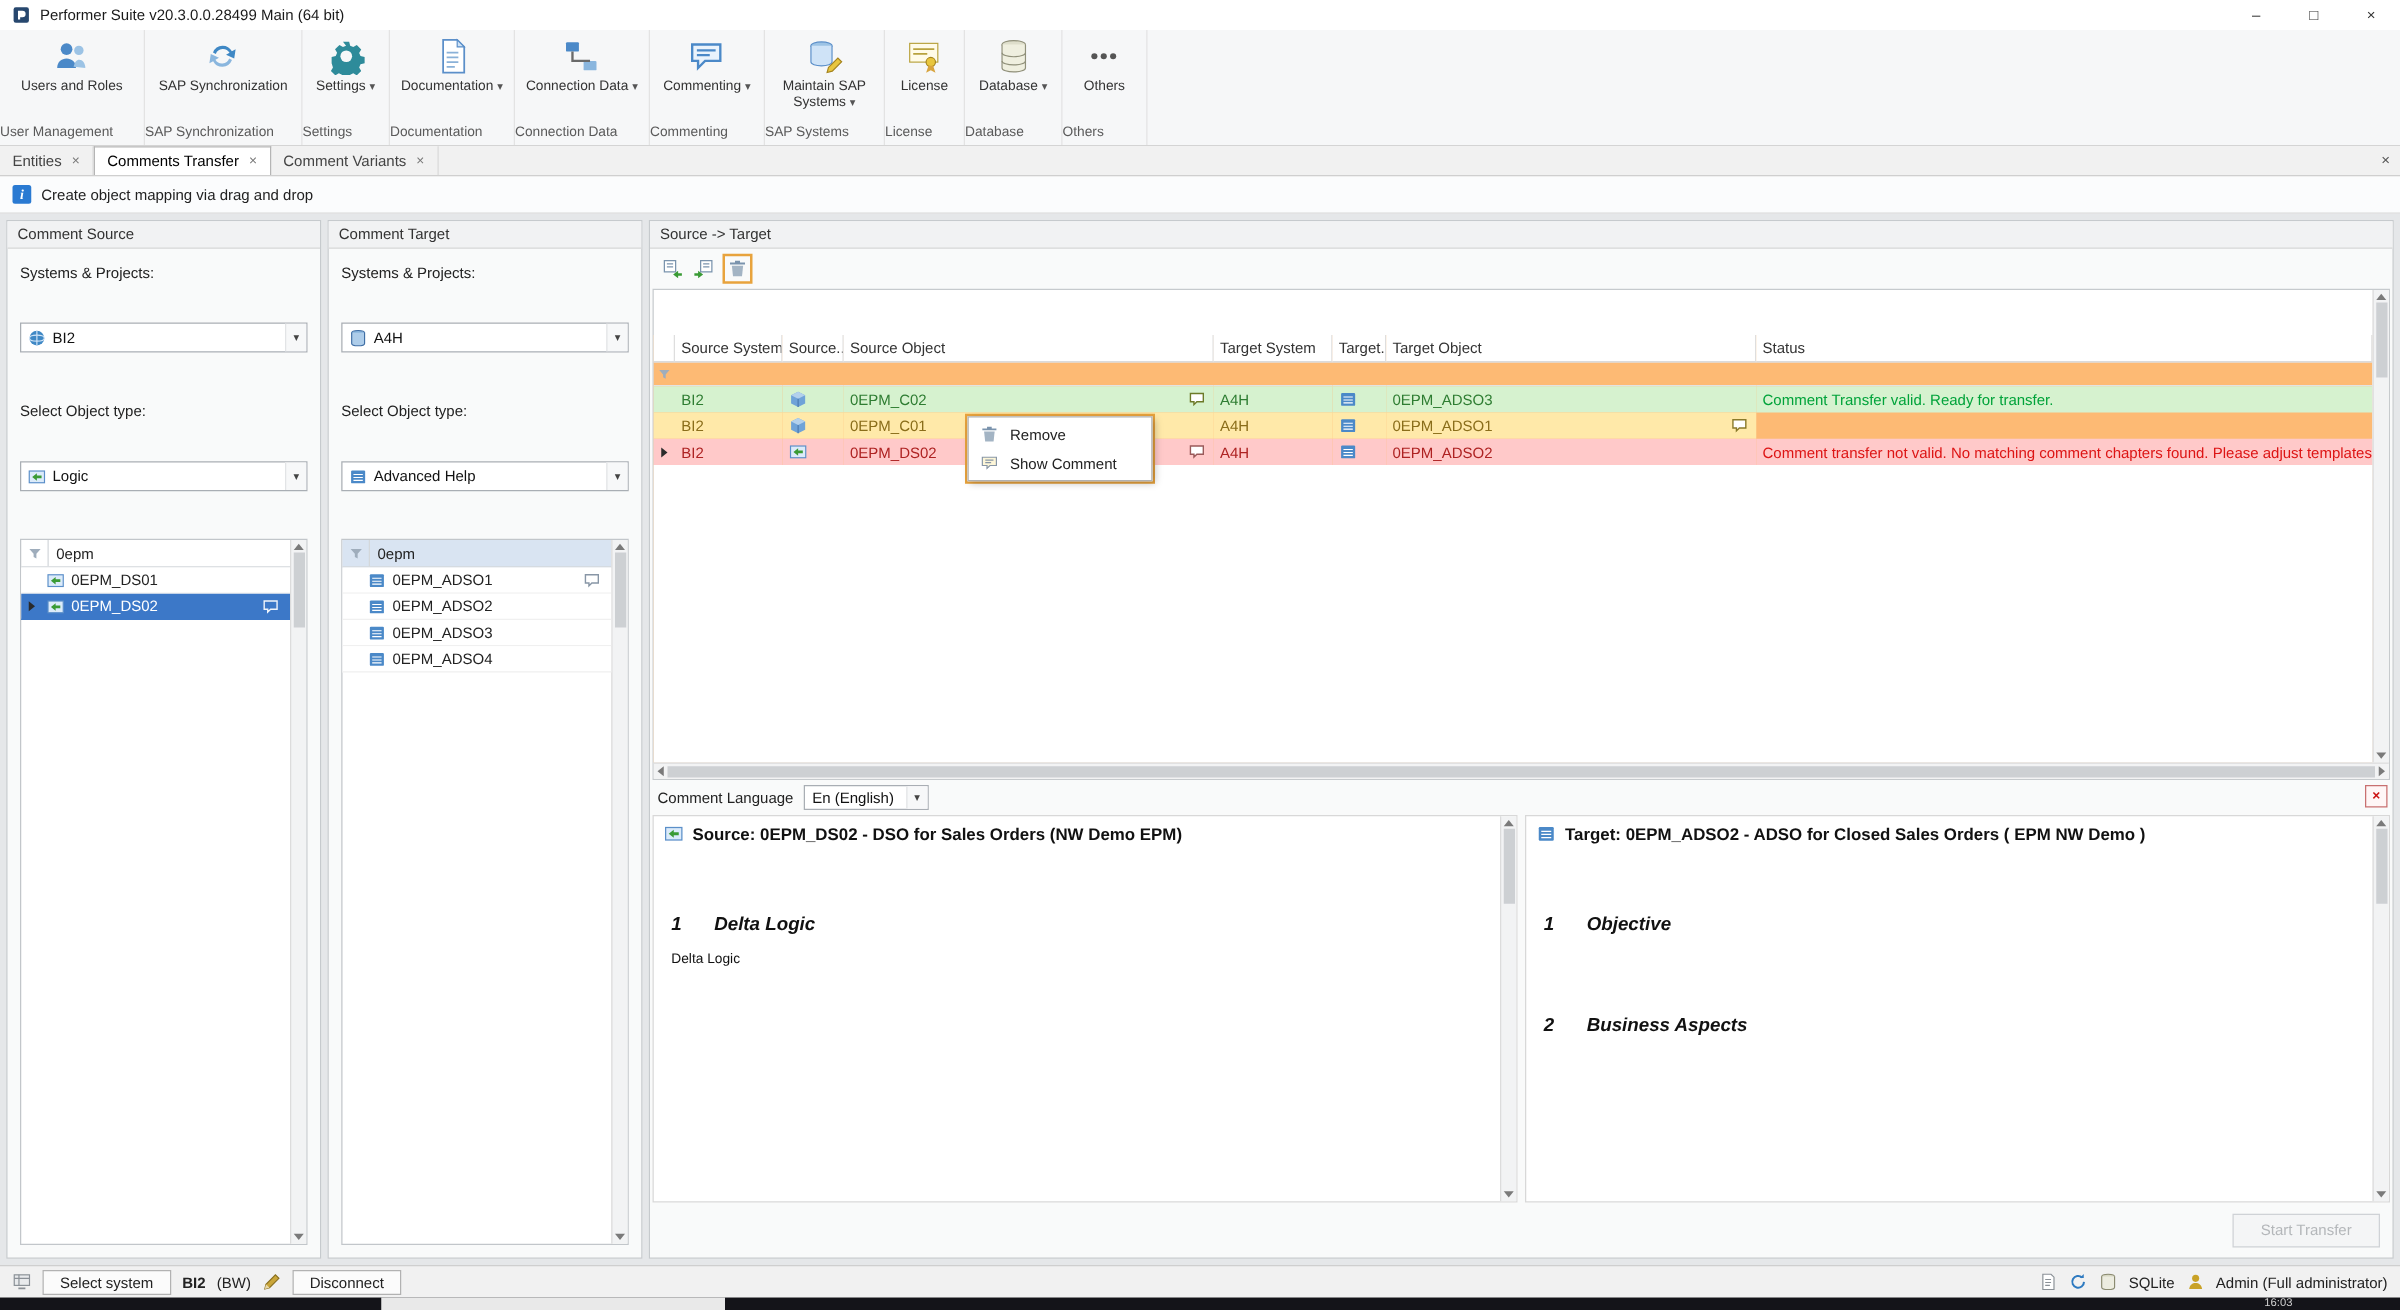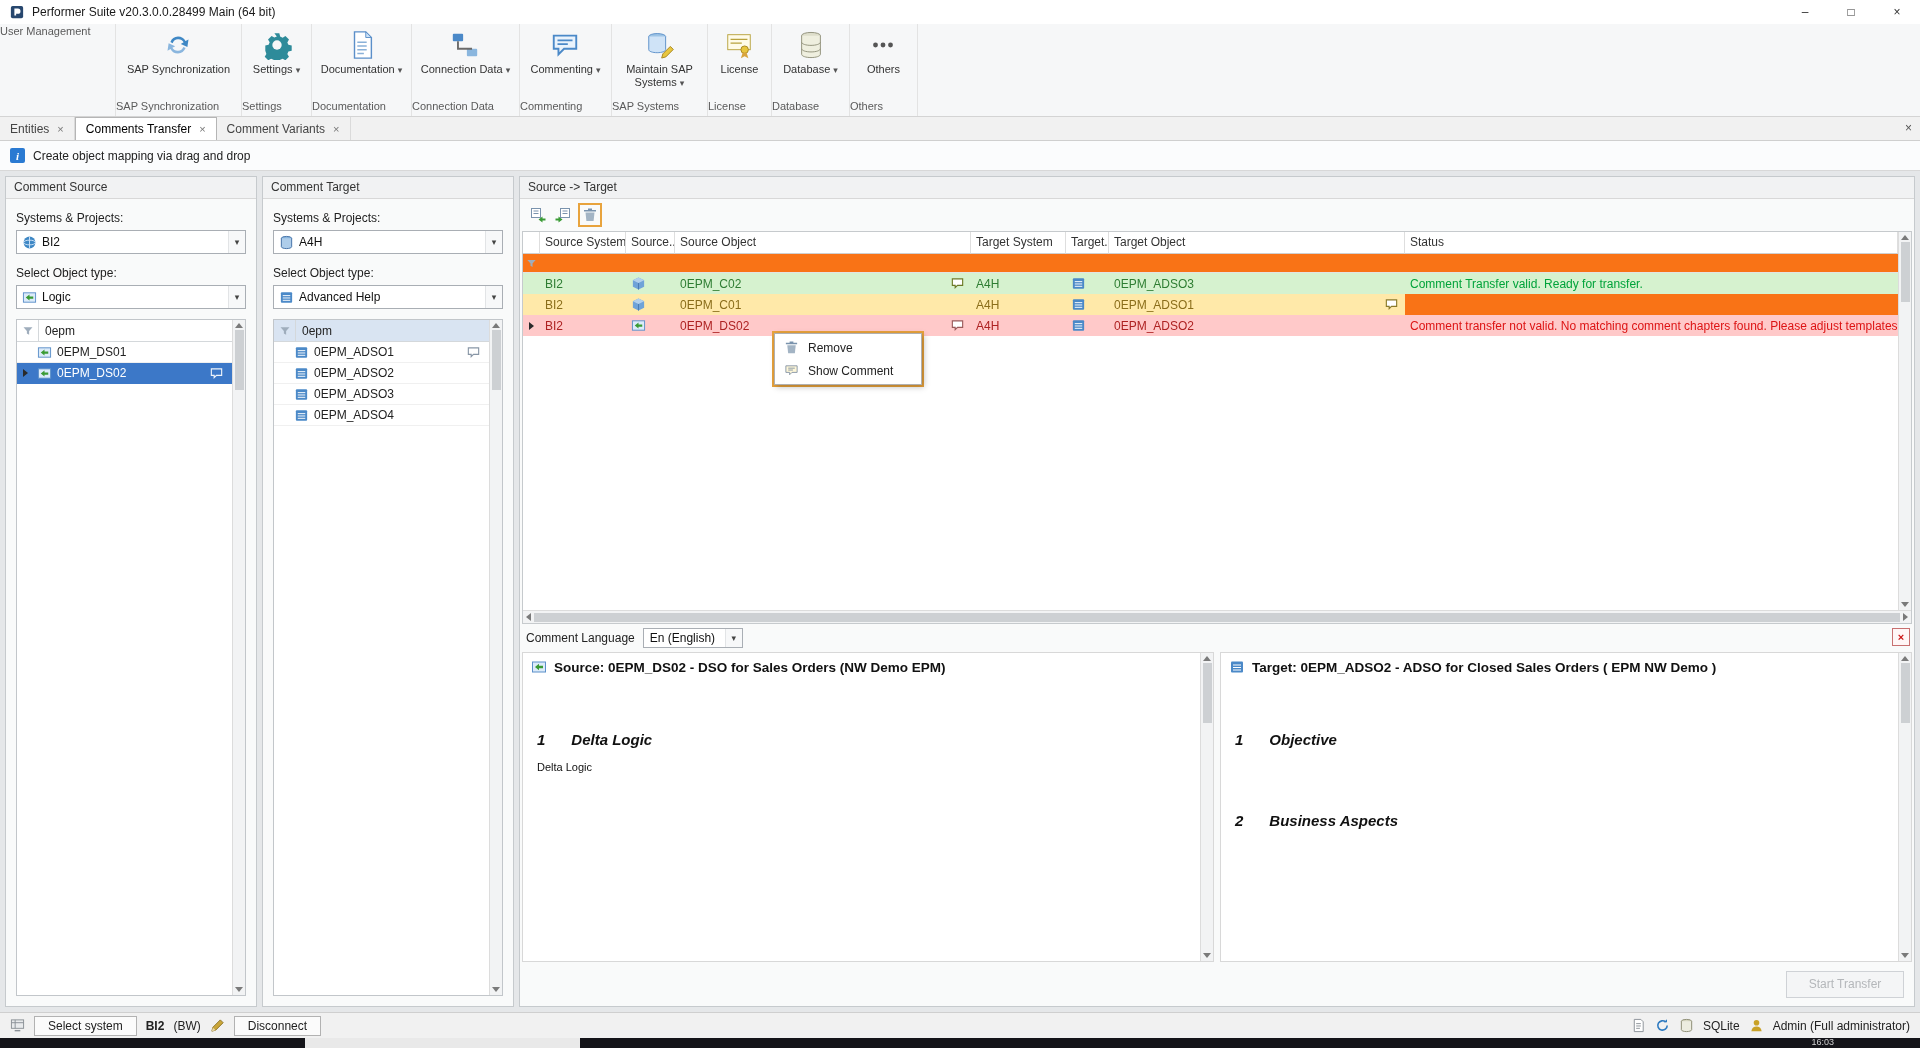--- a/index.html
+++ b/index.html
@@ -41,21 +41,21 @@
   .infobar { height:30px; flex:none; background:#fbfcfd; border-bottom:1px solid #d8d8d8; display:flex; align-items:center; padding-left:10px; gap:8px; }
   .info-icon { width:15px; height:15px; background:#2a7ad2; color:#fff; font-size:11px; font-weight:bold; font-style:italic; display:flex; align-items:center; justify-content:center; border-radius:2px; font-family:"Liberation Serif",serif; }
 
   
   .main { flex:1; min-height:0; background:#e5e7e9; display:flex; gap:5px; padding:5px; }
   .panel { background:#f9fafa; border:1px solid #c6cacd; display:flex; flex-direction:column; min-height:0; }
   .panel-header { height:22px; flex:none; background:#f1f2f3; border-bottom:1px solid #d8d8d8; font-size:12px; color:#333; line-height:21px; padding-left:8px; }
   .src-panel,.tgt-panel { width:252px; flex:none; }
   .map-panel { flex:1; min-width:0; }
 
-  .panel-body { padding:8px 10px 10px; display:flex; flex-direction:column; flex:1; min-height:0; }
+  .panel-body { padding:8px 10px 10px; display:flex; flex-direction:column; flex:1; min-height:0;gap:28px; }
   .field-label { font-size:12px; color:#222; margin:4px 0 5px; }
   .combo { height:24px; flex:none; border:1px solid #a9aeb4; background:#fff; display:flex; align-items:center; padding-left:5px; gap:5px; }
   .combo .icon16 { width:15px; height:15px; flex:none; }
   .combo-text { flex:1; font-size:12px; color:#111; }
   .combo-arrow { width:17px; align-self:stretch; display:flex; align-items:center; justify-content:center; color:#444; font-size:9px; border-left:1px solid #e2e4e6; background:#f7f8f9; }
 
   .listbox { margin-top:10px; flex:1; min-height:0; border:1px solid #c2c6ca; background:#fff; display:flex; position:relative; }
   .list-inner { flex:1; display:flex; flex-direction:column; min-width:0; }
   .filter-row { height:22px; flex:none; display:flex; align-items:center; border-bottom:1px solid #d4d8db; }
   .tgt-panel .filter-row { background:#d9e4f2; }
@@ -78,21 +78,21 @@
   .arr-right { width:0;height:0;border-left:5px solid #7a7a7a;border-top:4px solid transparent;border-bottom:4px solid transparent; }
 
   
   .map-toolbar { height:32px; flex:none; display:flex; align-items:center; gap:5px; padding-left:8px; }
   .tool-btn { width:20px; height:20px; display:flex; align-items:center; justify-content:center; }
   .tool-btn svg { width:16px; height:16px; }
   .tool-btn.annot { width:24px; height:24px; border:2px solid #e8a33d; }
 
   .table-wrap { flex:1; min-height:0; margin:0 2px; border:1px solid #c6cacd; background:#fff; display:flex; flex-direction:column; position:relative; }
   .table-main { flex:1; min-height:0; display:flex; }
-  .grid-area { flex:1; min-width:0; display:flex; flex-direction:column; background:#f97316; }
+  .grid-area { flex:1; min-width:0; display:flex; flex-direction:column; background:#fdba74;margin-top:36px; }
   .g { display:grid; grid-template-columns:17px 86px 49px 296px 95px 43px 296px 1fr; flex:none; }
   .gh-cell { height:22px; line-height:21px; padding-left:5px; font-size:12px; color:#333; border-right:1px solid #dedede; border-bottom:1px solid #cfcfcf; background:#fff; overflow:hidden; white-space:nowrap; }
   .gf-cell { height:19px; border-bottom:1px solid #e3e3e3; display:flex; align-items:center; justify-content:center; }
   .gr-cell { height:21px; display:flex; align-items:center; padding-left:5px; font-size:12px; white-space:nowrap; overflow:hidden; }
   .gr-cell .bubble { margin-left:auto; margin-right:6px; }
   .row-valid .gr-cell { background:#d6f2cf; color:#2e7d32; }
   .row-valid .status-cell { color:#00a33a; }
   .row-warn .gr-cell { background:#ffe9a9; color:#8a6d1a; }
   .row-warn .status-cell { color:#a37f00; }
   .row-invalid .gr-cell { background:#ffc9c9; color:#ae2222; }
@@ -152,20 +152,31 @@
       <div class="win-btn">–</div>
       <div class="win-btn">□</div>
       <div class="win-btn">×</div>
     </div>
   </div>
 
 
   <div class="ribbon">
 
     <div class="ribbon-group" style="width:116px">
+      <div class="rg-buttons">
+          <div class="big-btn">
+        <svg class="icon32" viewBox="0 0 32 32">
+              <circle cx="12" cy="10" r="5" fill="#4b89c8"></circle>
+              <path d="M4 26c0-5 3.6-8 8-8s8 3 8 8z" fill="#4b89c8"></path>
+              <circle cx="22.5" cy="11" r="4" fill="#9cc3e5"></circle>
+              <path d="M18 25c.8-4 2.6-6 4.8-6 2.8 0 5.2 3 5.2 7z" fill="#9cc3e5"></path>
+            </svg>
+        <div class="bb-labelwrap"><span>Users and Roles</span></div>
+      </div>
+        </div>
       <div class="rg-label">User Management</div>
     </div>
 
     <div class="ribbon-group" style="width:126px">
       <div class="rg-buttons">
           <div class="big-btn">
         <svg class="icon32" viewBox="0 0 32 32">
               <path d="M16 7a9 9 0 0 1 8 4.8l3.2-1.8-1.2 8-7-3.2 3-1.7A6.5 6.5 0 0 0 10.3 14l-2.4-1.3A9 9 0 0 1 16 7z" fill="#3f88c5"></path>
               <path d="M16 25a9 9 0 0 1-8-4.8L4.8 22l1.2-8 7 3.2-3 1.7A6.5 6.5 0 0 0 21.7 18l2.4 1.3A9 9 0 0 1 16 25z" fill="#8ab6de"></path>
             </svg>

